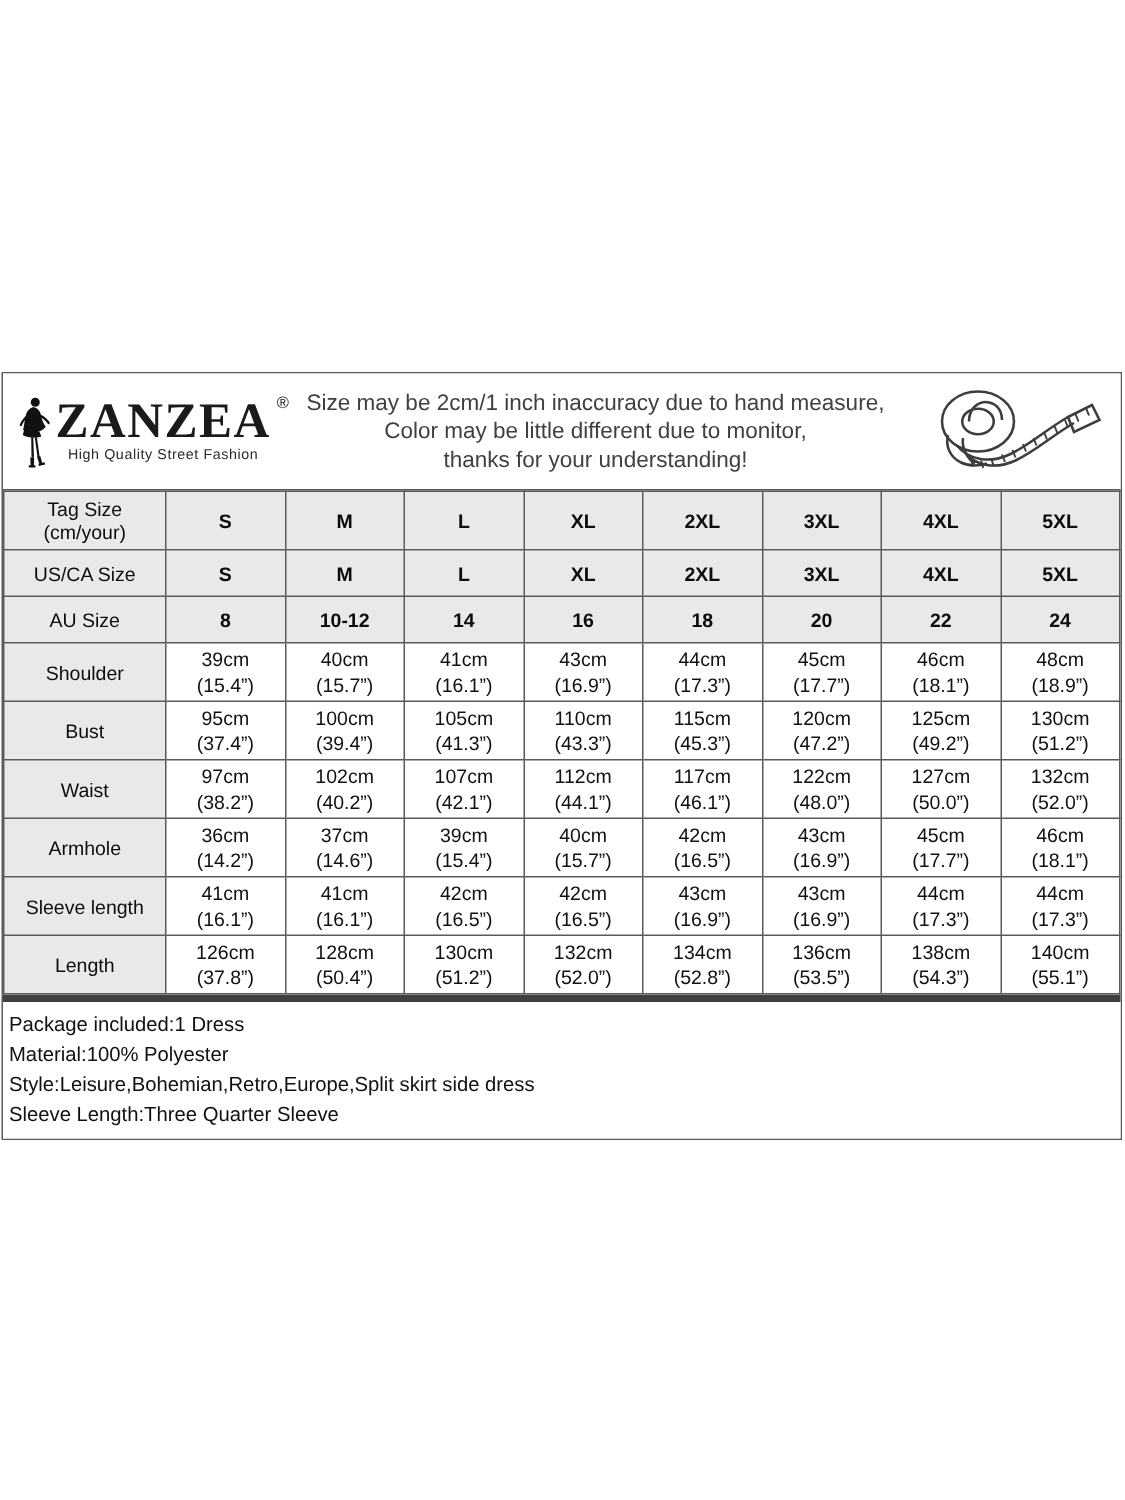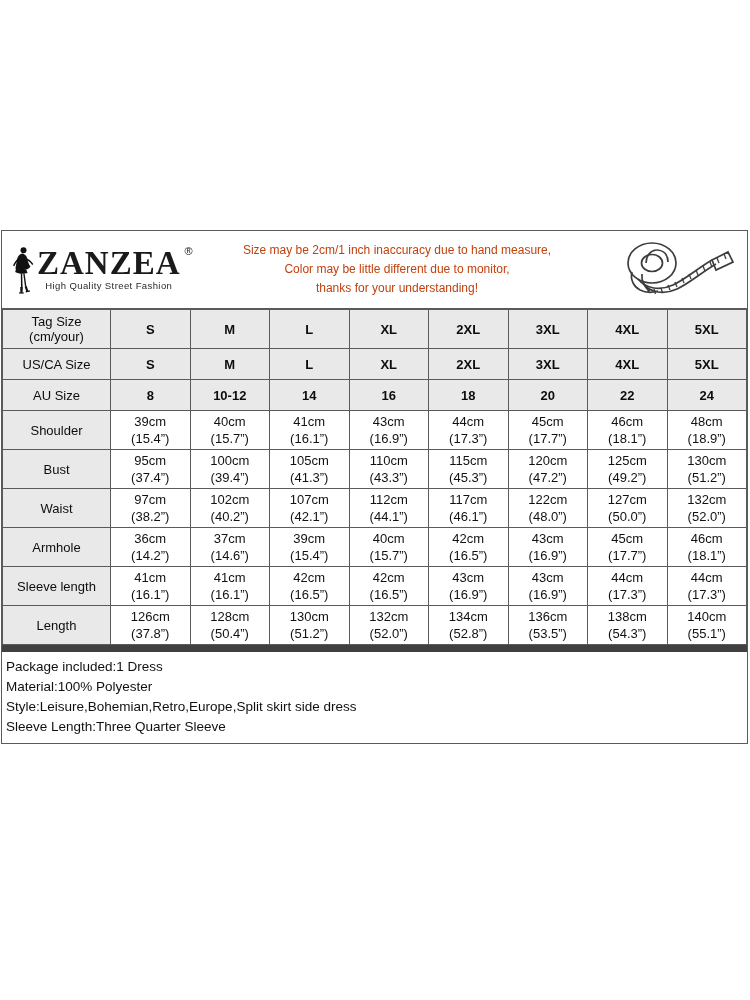--- a/index.html
+++ b/index.html
@@ -13,21 +13,21 @@
     font-family: "Liberation Sans", sans-serif;
     color: #111111;
     position: relative;
     overflow: hidden;
   }
 
   
   #chart-wrap {
     position: absolute;
     left: 1px;
-    top: 230px;
+    top: 248px;
     width: 747px;
     border: 1px solid #5a5a5a;
     box-sizing: border-box;
     background: #ffffff;
   }
 
   
   .banner {
     display: flex;
     align-items: center;
@@ -72,23 +72,23 @@
     font-size: 9.5px;
     letter-spacing: 0.4px;
     color: #2a2a2a;
     margin-top: 1px;
     white-space: nowrap;
   }
 
   .banner-notes {
     flex: 1 1 auto;
     text-align: center;
-    font-size: 12px;
+    font-size: 15px;
     line-height: 19px;
-    color: #c2410c;
+    color: #404040;
     padding: 0 6px;
   }
   .banner-tape {
     width: 140px;
     flex: 0 0 140px;
     display: flex;
     align-items: center;
     justify-content: center;
   }
 
@@ -127,21 +127,21 @@
     height: 38px;
     line-height: 17px;
     font-size: 13px;
     color: #111111;
   }
   td.meas .cm { display: block; }
   td.meas .inch { display: block; }
 
   
   .footer-notes {
-    border-top: 7px solid #404040;
+    border-top: 5px solid #404040;
     background: #ffffff;
     padding: 5px 4px 6px 4px;
   }
   .footer-notes .fline {
     font-size: 13.5px;
     line-height: 20px;
     color: #101010;
     white-space: nowrap;
   }
 </style>

